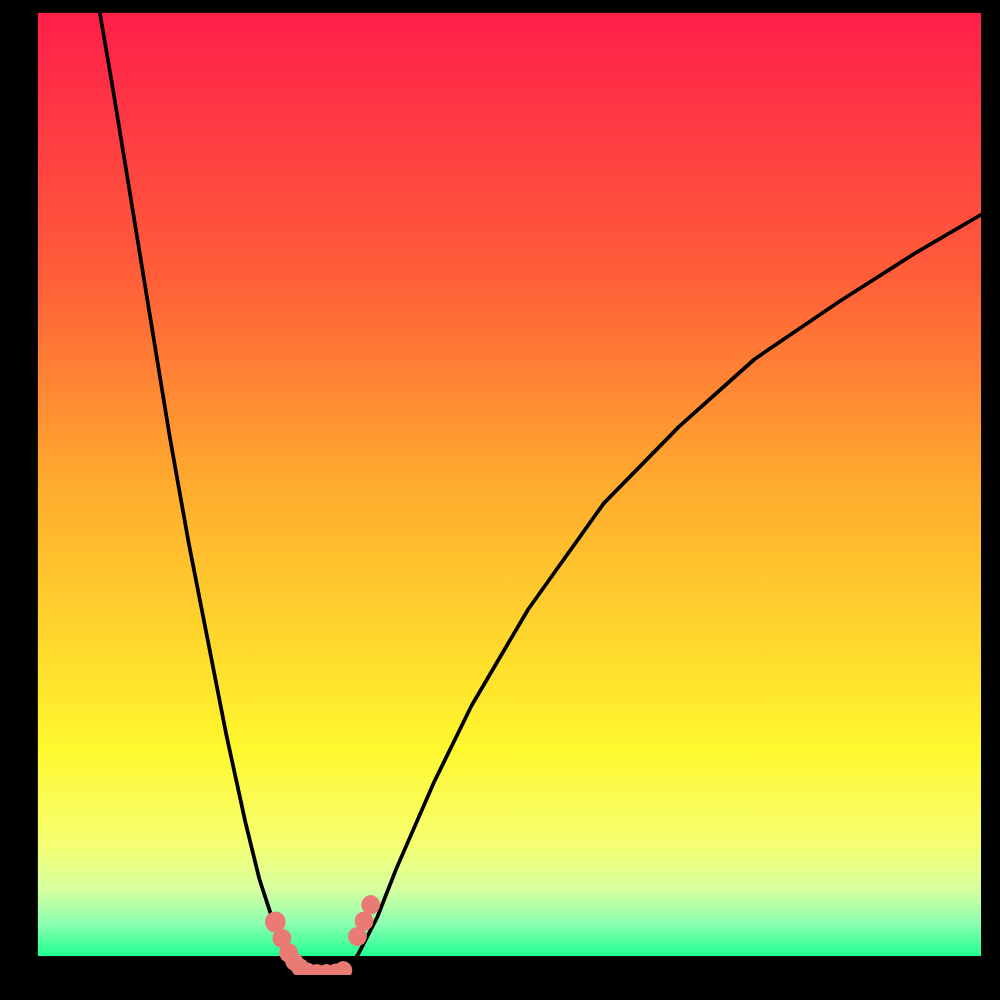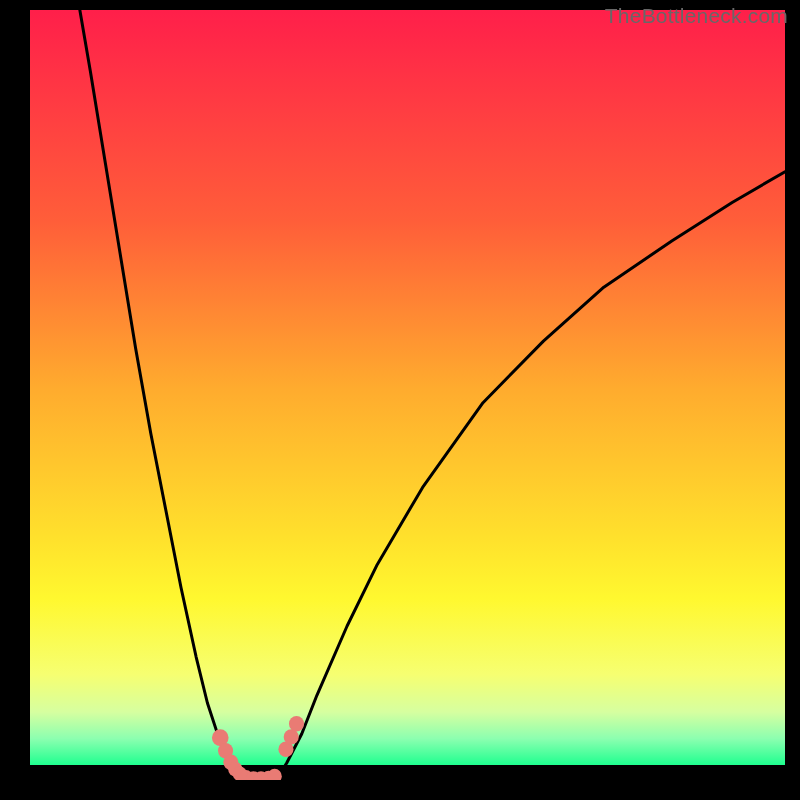--- a/index.html
+++ b/index.html
@@ -80,14 +80,13 @@
           <circle cx="29.600" cy="99.820" r="0.950" fill="#e97b74"></circle>
           <circle cx="30.600" cy="99.820" r="0.950" fill="#e97b74"></circle>
           <circle cx="31.600" cy="99.750" r="0.950" fill="#e97b74"></circle>
           <circle cx="32.400" cy="99.500" r="0.950" fill="#e97b74"></circle>
           <circle cx="33.900" cy="96.000" r="1.000" fill="#e97b74"></circle>
           <circle cx="34.600" cy="94.400" r="1.000" fill="#e97b74"></circle>
           <circle cx="35.300" cy="92.700" r="1.000" fill="#e97b74"></circle>
         </g>
     </svg>
   </div>
-  <div class="watermark">TheBottleneck.com</div>
 </div>
 
 </body></html>

